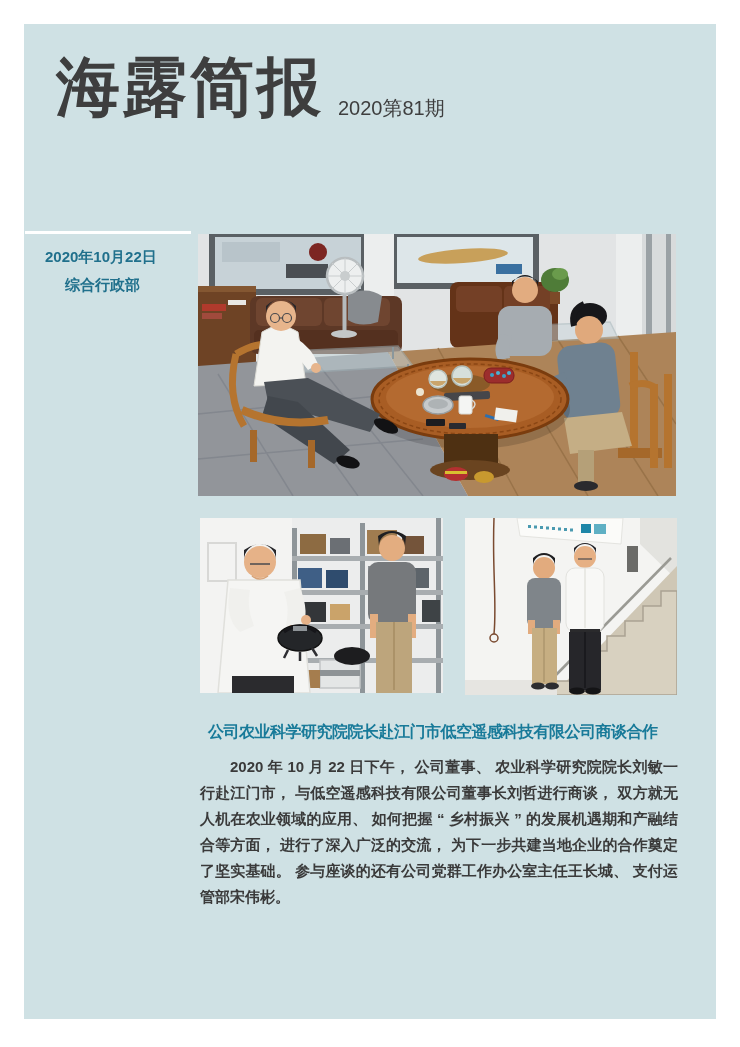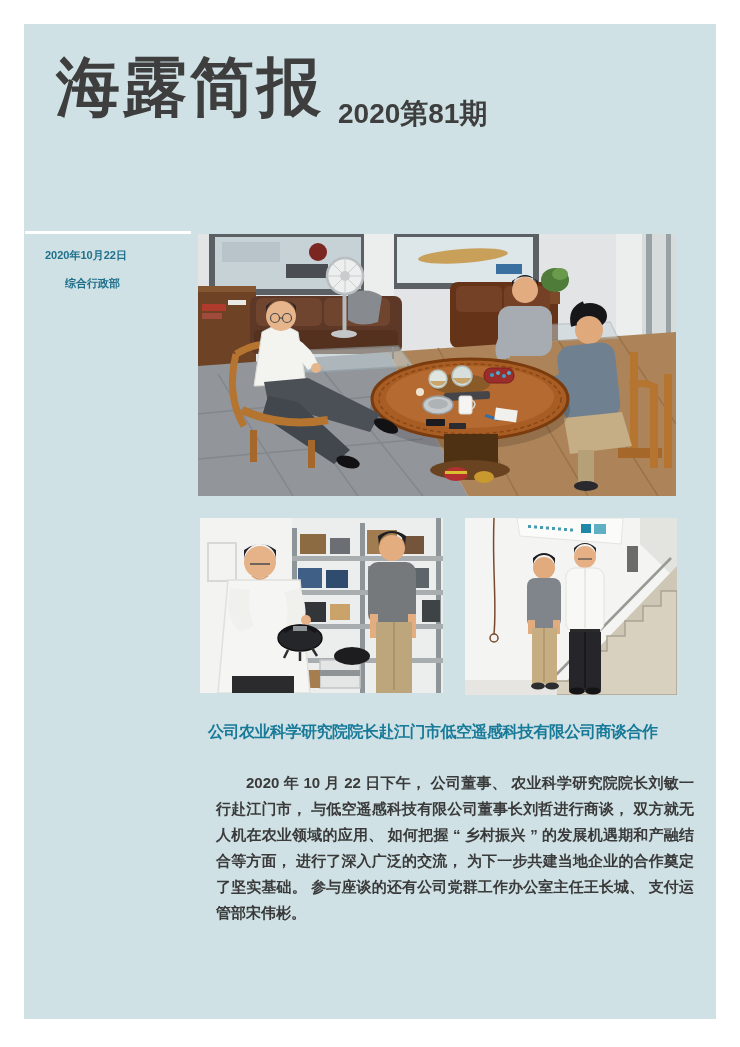--- a/index.html
+++ b/index.html
@@ -6,34 +6,34 @@
     --page-bg:#ffffff; --panel-bg:#cfe1e4; --title-text:#3e3e3e;
     --sidebar-text:#20708c; --headline-text:#187a99; --body-text:#3a3a3a; --divider:#ffffff;
   }
   *{box-sizing:border-box;}
   html,body{margin:0;padding:0;}
   body{background:var(--page-bg);font-family:"Liberation Sans",sans-serif;}
   .page{position:relative;width:740px;height:1047px;background:var(--page-bg);overflow:hidden;border-radius:7px;}
   .panel{position:absolute;left:24px;top:24px;width:692px;height:995px;background:var(--panel-bg);}
   .title{position:absolute;left:32px;top:30px;font-size:64px;line-height:1.05;font-weight:900;
          letter-spacing:3px;color:var(--title-text);white-space:nowrap;}
-  .issue{position:absolute;left:314px;top:71px;font-size:28px;font-weight:700;
+  .issue{position:absolute;left:314px;top:71px;font-size:20px;font-weight:400;
          color:var(--title-text);white-space:nowrap;}
   .side-rule{position:absolute;left:1px;top:207px;width:166px;height:3px;background:var(--divider);}
-  .date,.dept{position:absolute;left:21px;font-size:11px;font-weight:700;color:var(--sidebar-text);white-space:nowrap;}
+  .date,.dept{position:absolute;left:21px;font-size:15px;font-weight:700;color:var(--sidebar-text);white-space:nowrap;}
   .date{top:224px;}
   .dept{top:252px;margin-left:20px;}
   figure{margin:0;padding:0;position:absolute;overflow:hidden;}
   figure svg{display:block;width:100%;height:100%;}
   .photo-main{left:174px;top:210px;width:478px;height:262px;}
   .photo-ws{left:176px;top:494px;width:243px;height:175px;}
   .photo-st{left:441px;top:494px;width:212px;height:177px;}
   .headline{position:absolute;left:176px;top:690px;width:478px;margin:8px;
             font-size:16px;font-weight:700;letter-spacing:-0.5px;color:var(--headline-text);white-space:nowrap;}
-  .bodytext{position:absolute;left:176px;top:730px;width:478px;margin:16px;
+  .bodytext{position:absolute;left:176px;top:730px;width:478px;margin:0;
             font-size:15px;line-height:26px;color:var(--body-text);
             text-align:justify;text-indent:2em;font-weight:700;}
 </style>
 </head>
 <body>
 
 <div class="page">
   <div class="panel">
 
     <div class="title">海露简报</div>

